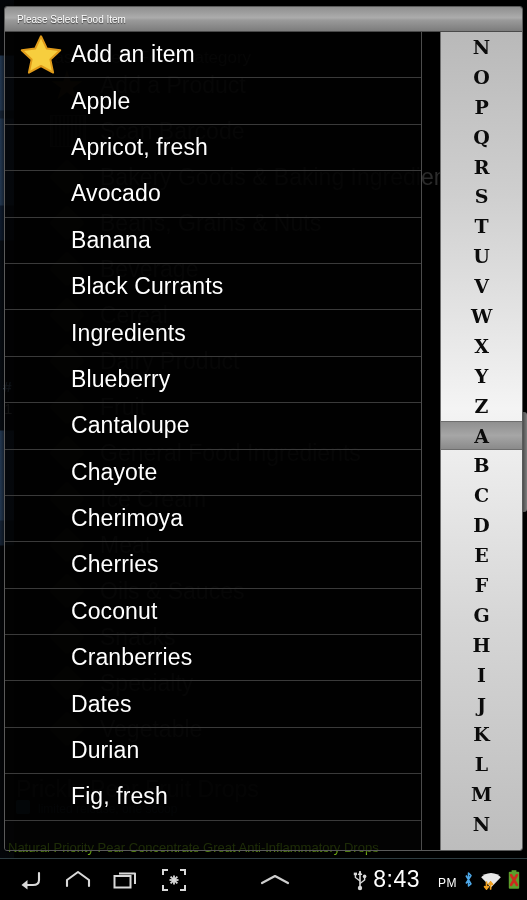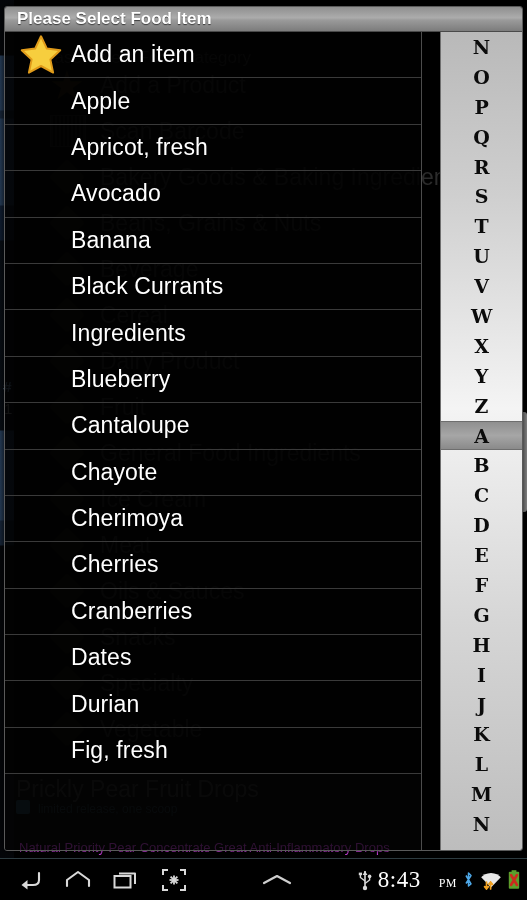--- a/index.html
+++ b/index.html
@@ -135,23 +135,23 @@
   #bg-prickly-icon {
     position: absolute;
     left: 16px;
     top: 800px;
     width: 14px; height: 14px;
     background: #16303f;
     border-radius: 2px;
   }
   #bg-bottomline {
     position: absolute;
-    left: 19px;
+    left: 8px;
     top: 840px;
-    color: #d946ef;
+    color: #84cc16;
     font-size: 13px;
     white-space: nowrap;
   }
   #bg-circle {
     position: absolute;
     right: 18px;
     top: 786px;
     width: 54px;
     height: 54px;
     border-radius: 50%;
@@ -193,24 +193,23 @@
     height: 25px;
     background: linear-gradient(180deg,#8f8f8f 0%, #acacac 45%, #9a9a9a 55%, #7c7c7c 100%);
     border-bottom: 1px solid #4a4a4a;
     display: flex;
     align-items: center;
     padding-left: 12px;
     box-sizing: border-box;
   }
   #dialog-title span {
     color: #ffffff;
-    font-size: 17px;
+    font-size: 10px;
     text-shadow: 0 1px 1px rgba(0,0,0,.6);
     white-space: nowrap;
-    font-weight: bold;
   }
   #dialog-body {
     position: relative;
     height: 818px;
     display: flex;
     gap: 18px;
   }
 
   
   #item-list {
@@ -305,21 +304,20 @@
     align-items: center;
     margin-right: 6px;
     gap: 5px;
   }
   #clock {
     color: #ffffff;
     font-size: 23px;
     letter-spacing: .5px;
     display: flex;
     align-items: baseline;
-    font-family: Liberation Serif, serif;
   }
   #clock .ampm {
     font-size: 12px;
     margin-left: 18px;
     letter-spacing: .5px;
   }
   .status-icon { display: block; }
 </style>
 </head>
 <body>
@@ -444,20 +442,23 @@
           <span class="item-label">Cantaloupe</span>
         </div>
         <div class="item-row">
           <span class="item-label">Chayote</span>
         </div>
         <div class="item-row">
           <span class="item-label">Cherimoya</span>
         </div>
         <div class="item-row">
           <span class="item-label">Cherries</span>
+        </div>
+        <div class="item-row">
+          <span class="item-label">Coconut</span>
         </div>
         <div class="item-row">
           <span class="item-label">Cranberries</span>
         </div>
         <div class="item-row">
           <span class="item-label">Dates</span>
         </div>
         <div class="item-row">
           <span class="item-label">Durian</span>
         </div>

